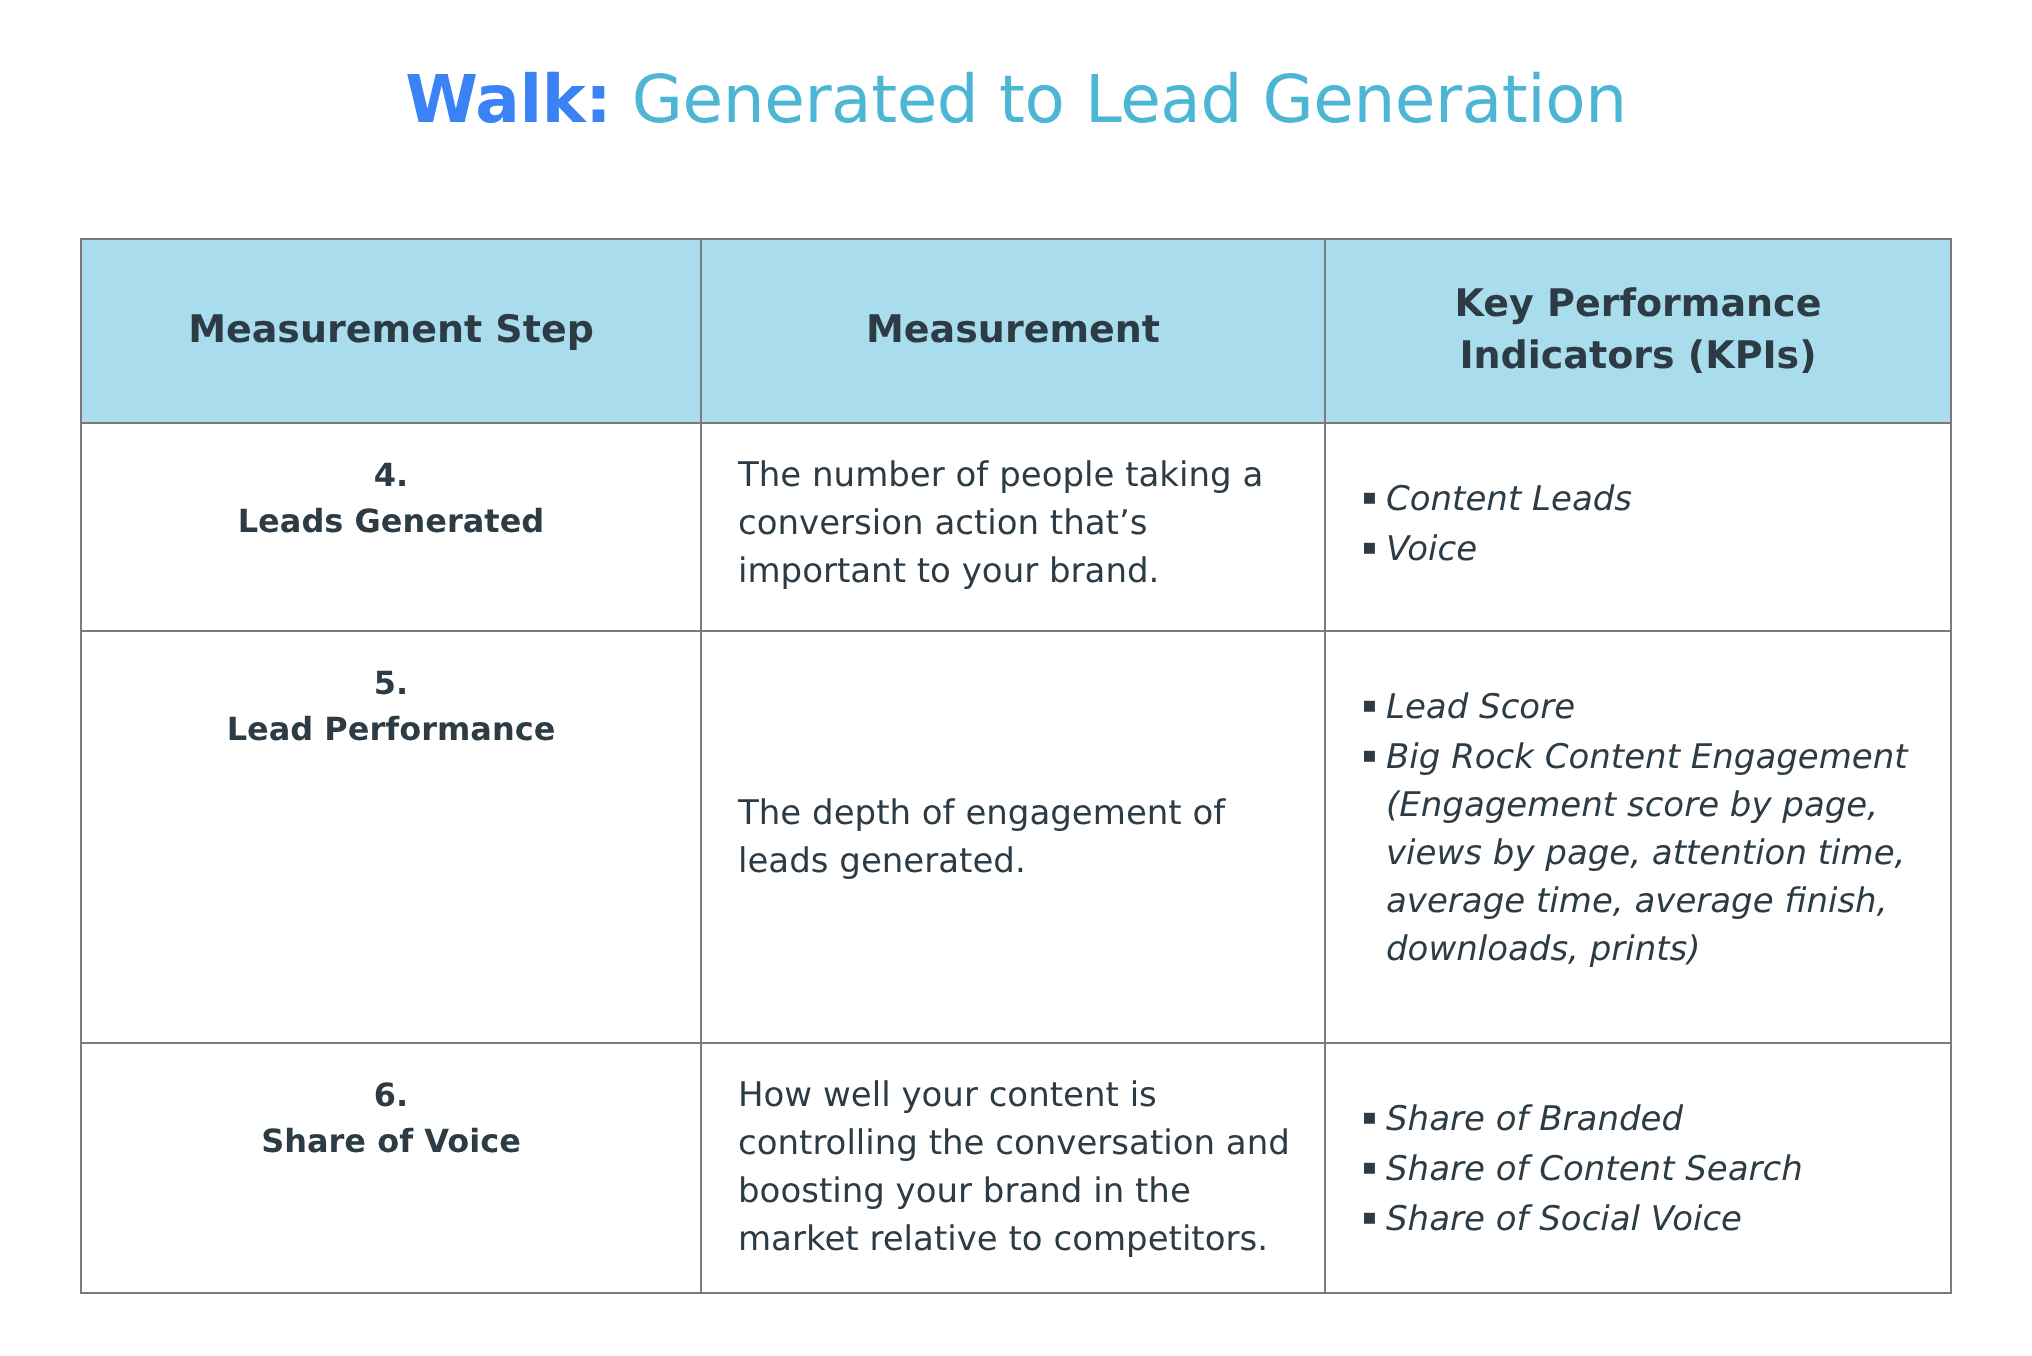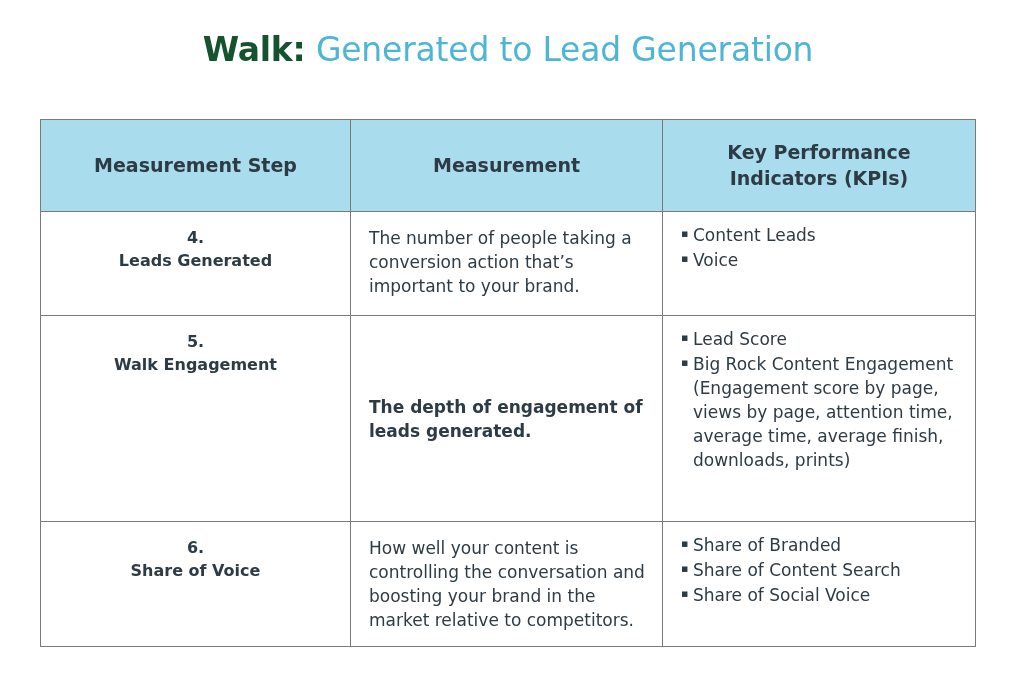--- a/index.html
+++ b/index.html
@@ -24,21 +24,21 @@
     margin: 0;
     padding-top: 28px;
     font-size: 33px;
     line-height: 44px;
     font-weight: normal;
     color: #4db6d4;
     letter-spacing: -0.2px;
   }
   .title .title-strong {
     font-weight: bold;
-    color: #14532d;
+    color: #3b82f6;
   }
   .table-wrap {
     position: absolute;
     left: 40px;
     top: 119px;
     width: 935px;
   }
   table.kpi {
     border-collapse: collapse;
     width: 935px;
@@ -76,28 +76,29 @@
   td.step .num { display: block; }
   td.step .name { display: block; }
 
   td.desc {
     font-size: 17px;
     line-height: 24px;
     color: #2d3b45;
     padding: 14px 16px 14px 18px;
     vertical-align: top;
   }
-  td.desc.mid { vertical-align: middle; font-weight: bold; }
+  td.desc.mid { vertical-align: middle; }
 
   td.kpis {
     font-size: 17px;
     line-height: 24px;
     color: #2d3b45;
-    padding: 11px 10px 14px 18px;
+    padding: 26px 10px 14px 18px;
     vertical-align: top;
+    font-style: italic;
   }
   td.kpis ul {
     list-style: none;
     margin: 0;
     padding: 0;
   }
   td.kpis li {
     position: relative;
     padding-left: 12px;
     margin: 0 0 1px 0;
@@ -153,21 +154,21 @@
             <ul>
               <li>Content Leads</li>
               <li>Voice</li>
             </ul>
           </td>
         </tr>
 
         <tr class="row-engage">
           <td class="step">
             <span class="num">5.</span>
-            <span class="name">Walk Engagement</span>
+            <span class="name">Lead Performance</span>
           </td>
           <td class="desc mid">The depth of engagement of leads generated.</td>
           <td class="kpis">
             <ul>
               <li>Lead Score</li>
               <li>Big Rock Content Engagement (Engagement score by page, views by page, attention time, average time, average finish, downloads, prints)</li>
             </ul>
           </td>
         </tr>
 

